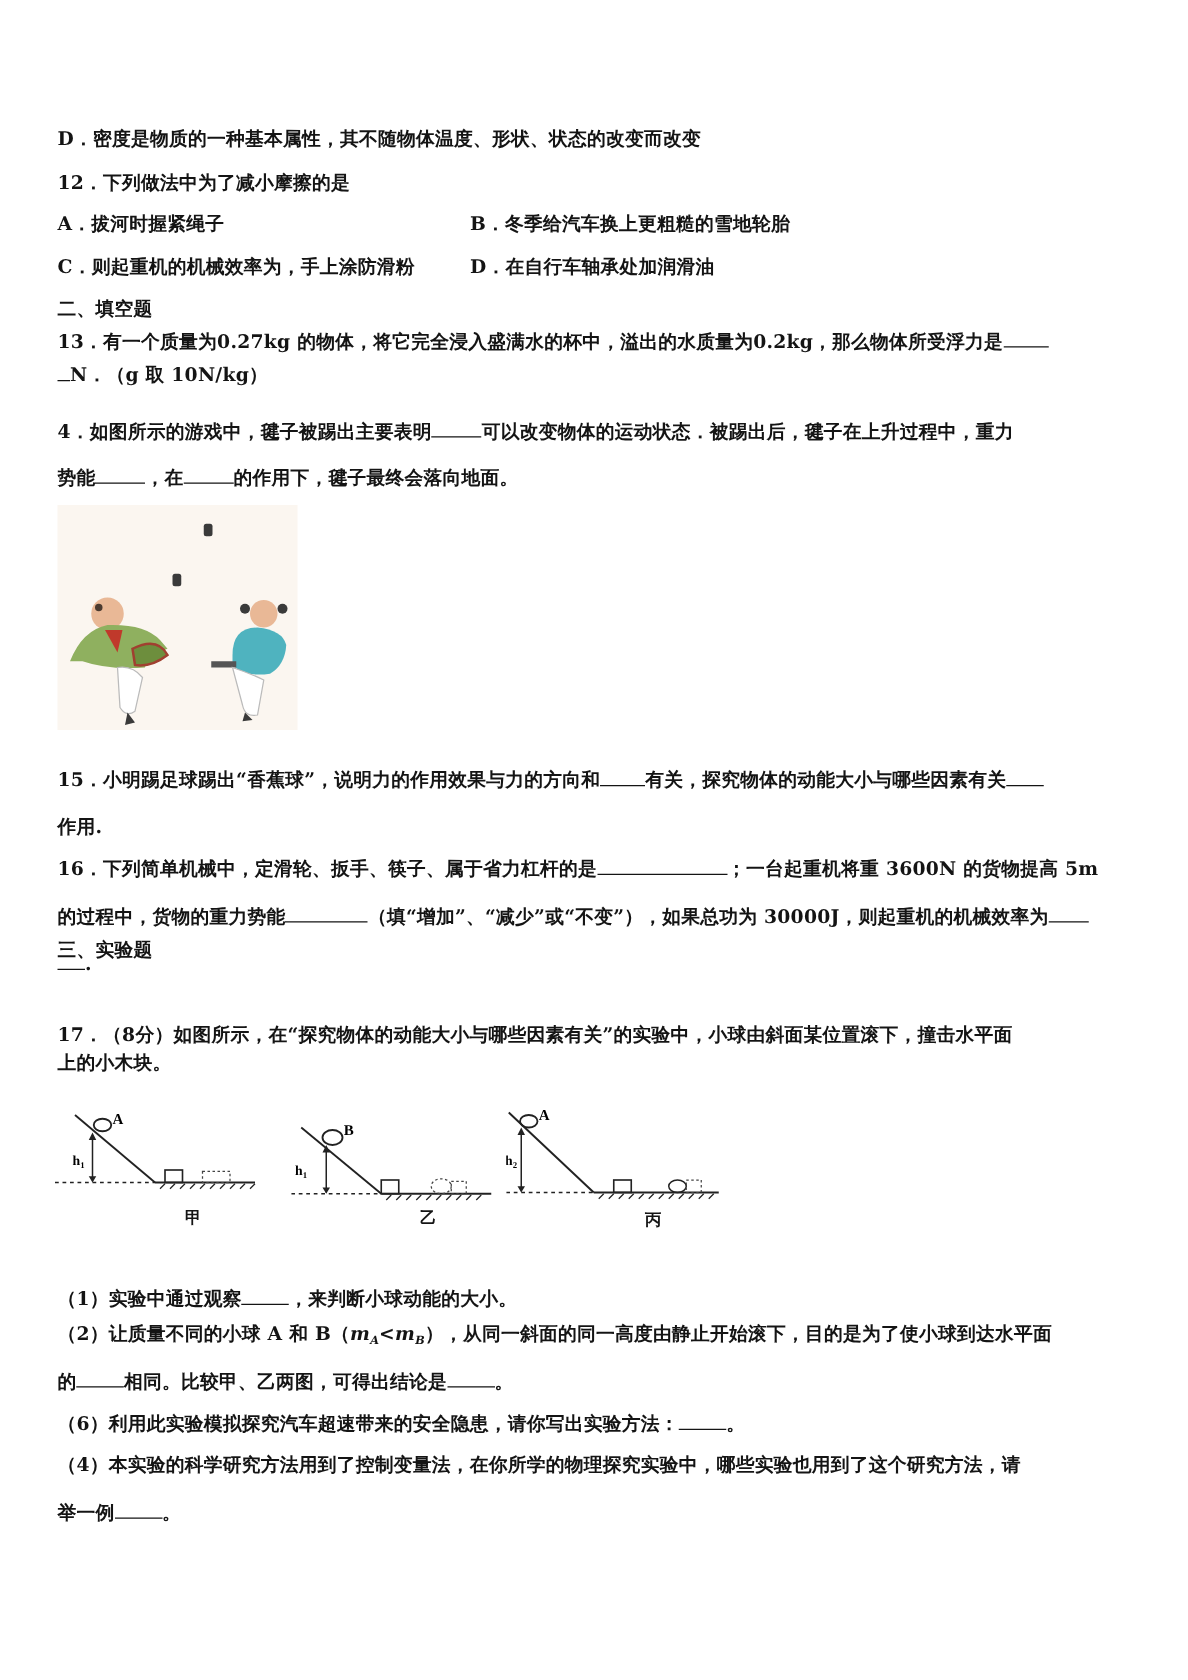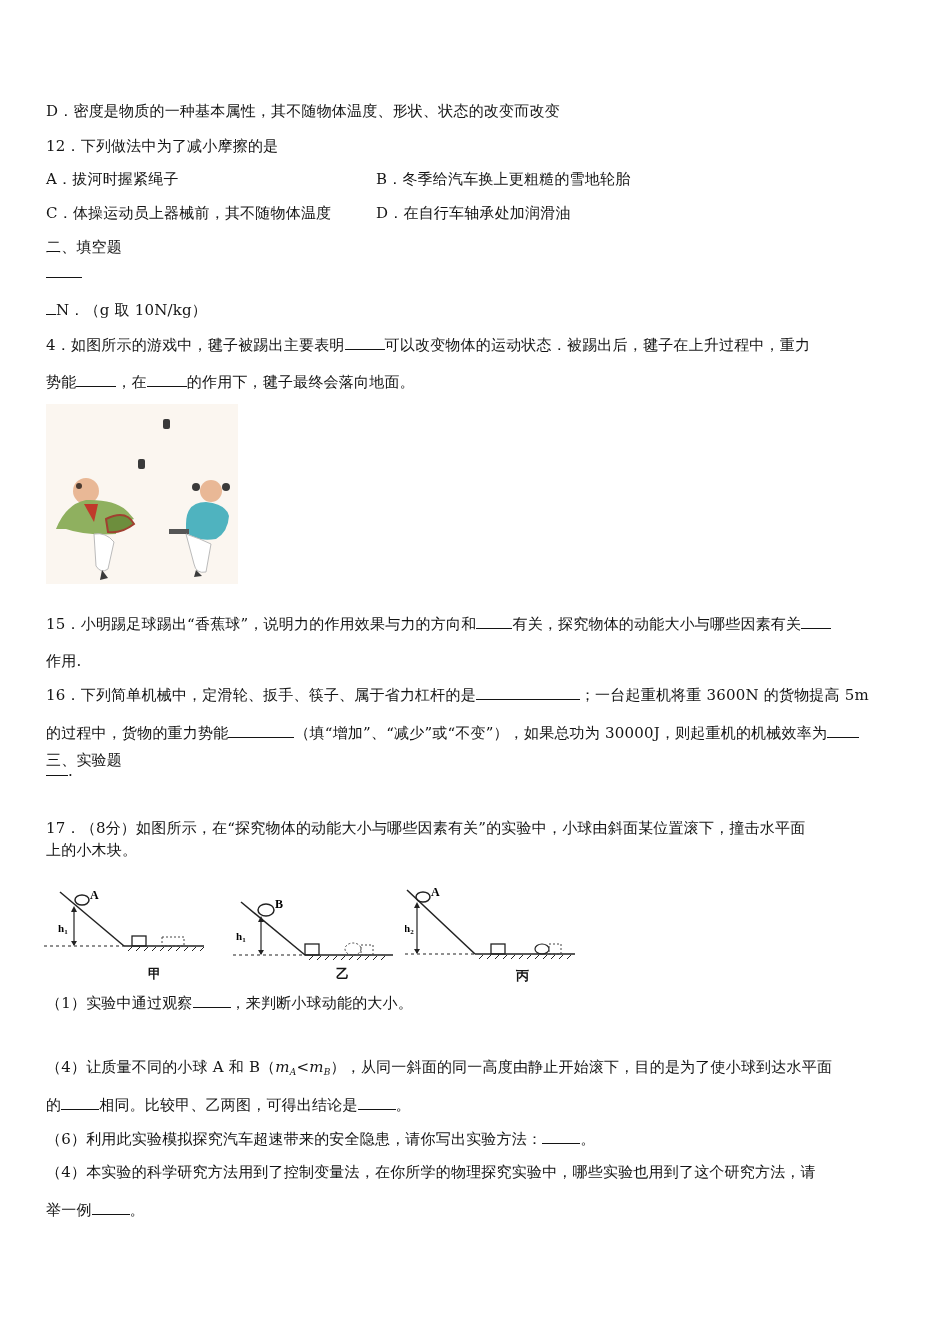--- a/index.html
+++ b/index.html
@@ -3,50 +3,50 @@
 <meta charset="utf-8">
 <style>
   html, body { margin: 0; padding: 0; background: #ffffff; }
   body {
     width: 950px; height: 1344px; position: relative; overflow: hidden;
     font-family: "DejaVu Serif", "Liberation Serif", serif;
     color: #141414;
   }
   .line {
     position: absolute; left: 46px; white-space: nowrap;
-    font-size: 15px; font-weight: normal; line-height: 20px;
+    font-size: 15px; font-weight: bold; line-height: 20px;
     letter-spacing: 0.2px;
   }
   .blank { display: inline-block; border-bottom: 1px solid #141414; height: 15px; vertical-align: baseline; }
   .sub { font-size: 9px; vertical-align: -3px; font-style: italic; }
   .ital { font-style: italic; }
   .img-jianzi {
     position: absolute; left: 46px; top: 404px; width: 192px; height: 180px;
     background: #fbf6f0;
   }
   .diagram { position: absolute; top: 890px; }
   .cap { position: absolute; font-size: 13px; font-weight: bold; }
 </style>
 </head>
 <body>
 
 <div class="line" style="top:101px">D．密度是物质的一种基本属性，其不随物体温度、形状、状态的改变而改变</div>
 
 <div class="line" style="top:136px">12．下列做法中为了减小摩擦的是</div>
 <div class="line" style="top:169px">A．拔河时握紧绳子</div>
 <div class="line" style="top:169px;left:376px">B．冬季给汽车换上更粗糙的雪地轮胎</div>
-<div class="line" style="top:203px">C．体操运动员上器械前，其不随物体温度</div>
+<div class="line" style="top:203px">C．则起重机的机械效率为，手上涂防滑粉</div>
 <div class="line" style="top:203px;left:376px">D．在自行车轴承处加润滑油</div>
 
 <div class="line" style="top:237px">二、填空题</div>
 
 <div class="line" style="top:262px">
-  <span class="blank" style="width:36px"></span>
-</div>
-<div class="line" style="top:299px">
+  <span>13．有一个质量为0.27kg 的物体，将它完全浸入盛满水的杯中，溢出的水质量为0.2kg，那么物体所受浮力是</span><span class="blank" style="width:36px"></span>
+</div>
+<div class="line" style="top:289px">
   <span class="blank" style="width:10px"></span><span>N．（g 取 10N/kg）</span>
 </div>
 
 <div class="line" style="top:334px">
   <span>4．如图所示的游戏中，毽子被踢出主要表明</span><span class="blank" style="width:40px"></span><span>可以改变物体的运动状态．被踢出后，毽子在上升过程中，重力</span>
 </div>
 <div class="line" style="top:371px">
   <span>势能</span><span class="blank" style="width:40px"></span><span>，在</span><span class="blank" style="width:40px"></span><span>的作用下，毽子最终会落向地面。</span>
 </div>
 
@@ -178,25 +178,25 @@
     <polygon points="9,20 15,20 12,14" fill="#222"></polygon>
     <polygon points="9,61 15,61 12,66" fill="#222"></polygon>
     <text x="-1" y="44" font-size="11" font-weight="bold" font-family="Liberation Serif, serif">h<tspan font-size="7" dy="2">2</tspan></text>
     <rect x="86" y="56" width="14" height="10" fill="none" stroke="#222" stroke-width="1.3"></rect>
     <ellipse cx="137" cy="61" rx="7" ry="5" fill="none" stroke="#222" stroke-width="1.2"></ellipse>
     <rect x="144" y="56" width="12" height="10" fill="none" stroke="#444" stroke-width="1" stroke-dasharray="2,2"></rect>
   </svg>
 </div>
 <div class="cap" style="left:516px;top:967px">丙</div>
 
-<div class="line" style="top:992px">
+<div class="line" style="top:1028px">
   <span>（1）实验中通过观察</span><span class="blank" style="width:38px"></span><span>，来判断小球动能的大小。</span>
 </div>
 <div class="line" style="top:1057px">
-  <span>（4）让质量不同的小球 A 和 B（</span><span class="ital">m</span><span class="sub">A</span><span>&lt;</span><span class="ital">m</span><span class="sub">B</span><span>），从同一斜面的同一高度由静止开始滚下，目的是为了使小球到达水平面</span>
+  <span>（2）让质量不同的小球 A 和 B（</span><span class="ital">m</span><span class="sub">A</span><span>&lt;</span><span class="ital">m</span><span class="sub">B</span><span>），从同一斜面的同一高度由静止开始滚下，目的是为了使小球到达水平面</span>
 </div>
 <div class="line" style="top:1094px">
   <span>的</span><span class="blank" style="width:38px"></span><span>相同。比较甲、乙两图，可得出结论是</span><span class="blank" style="width:38px"></span><span>。</span>
 </div>
 <div class="line" style="top:1128px">
   <span>（6）利用此实验模拟探究汽车超速带来的安全隐患，请你写出实验方法：</span><span class="blank" style="width:38px"></span><span>。</span>
 </div>
 <div class="line" style="top:1162px">（4）本实验的科学研究方法用到了控制变量法，在你所学的物理探究实验中，哪些实验也用到了这个研究方法，请</div>
 <div class="line" style="top:1199px">
   <span>举一例</span><span class="blank" style="width:38px"></span><span>。</span>

